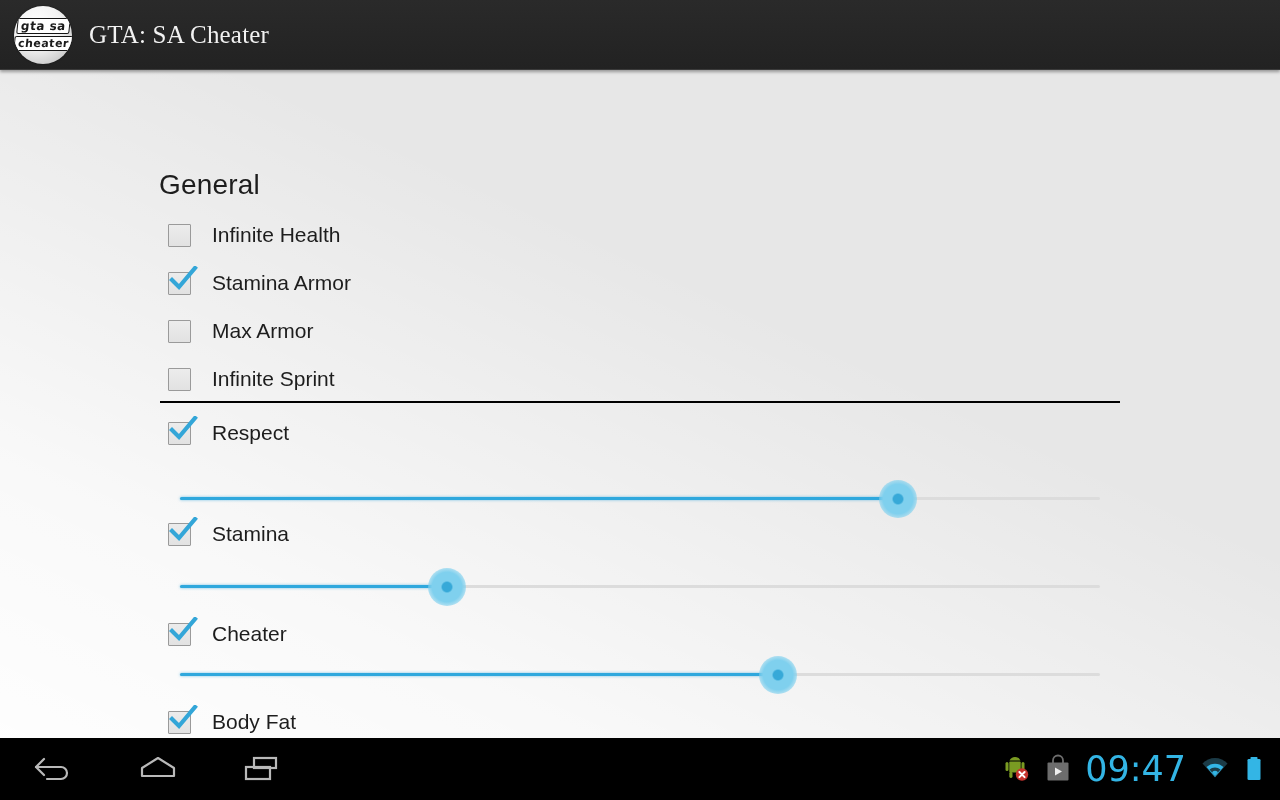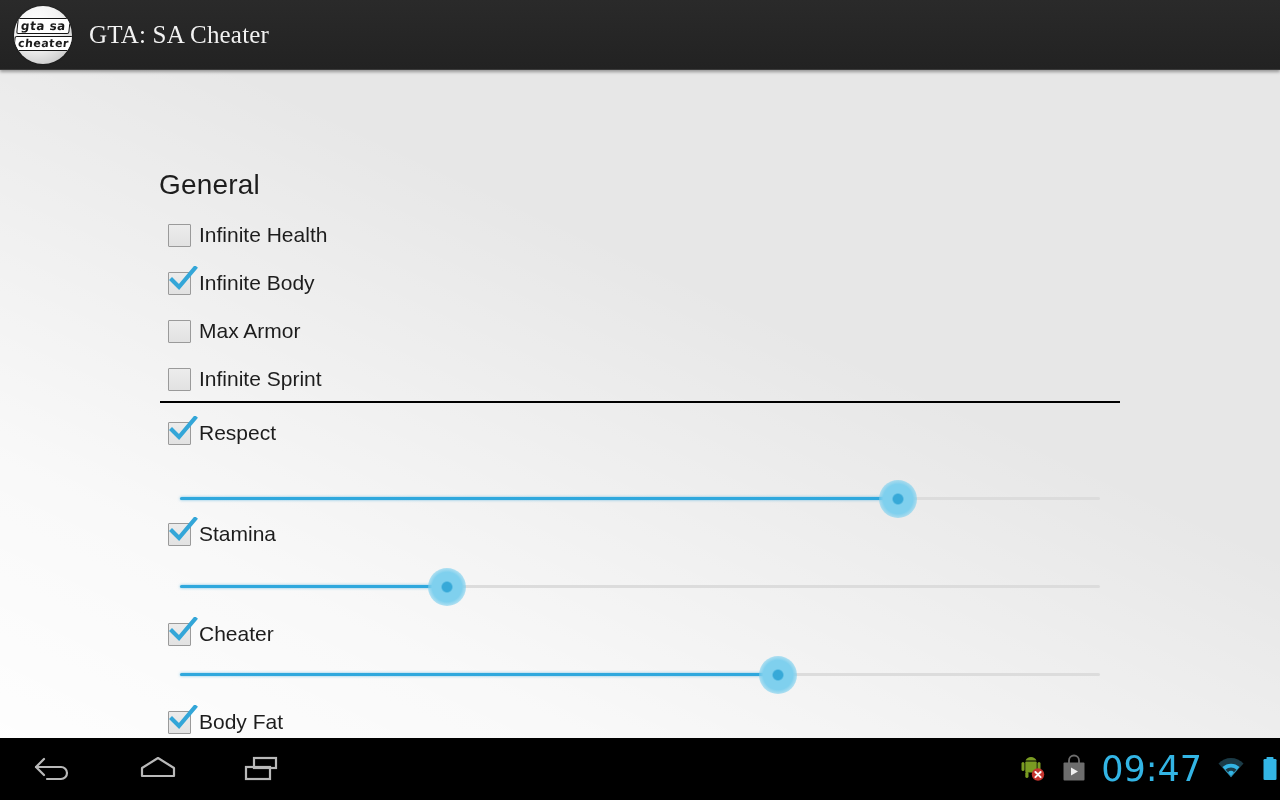--- a/index.html
+++ b/index.html
@@ -113,21 +113,21 @@
   }
   .cbox .tick {
     position: absolute;
     left: -1px;
     top: -7px;
     width: 30px;
     height: 28px;
     display: block;
   }
   .cb-label {
-    margin-left: 8px;
+    margin-left: 21px;
     font-size: 21px;
     color: #1d1d1d;
     white-space: nowrap;
   }
 
   
   .divider {
     position: absolute;
     left: 160px;
     top: 331px;
@@ -205,20 +205,21 @@
     width: 48px;
     height: 40px;
     display: flex;
     align-items: center;
     justify-content: center;
   }
   .nav-right {
     margin-left: auto;
     display: flex;
     align-items: center;
+    padding-right: 16px;
     gap: 13px;
   }
   .status-icon {
     display: flex;
     align-items: center;
     justify-content: center;
   }
   .clock {
     color: #33b5e5;
     font-size: 35px;
@@ -249,21 +250,21 @@
       <span class="cbox"></span>
       <span class="cb-label">Infinite Health</span>
     </div>
 
     <div class="cb-row" style="top:201px">
       <span class="cbox">
         <svg class="tick" viewBox="0 0 30 28">
           <path d="M4 14 L11 21 L27 2" fill="none" stroke="#33a6d8" stroke-width="4.2" stroke-linecap="square"></path>
         </svg>
       </span>
-      <span class="cb-label">Infinite Body</span>
+      <span class="cb-label">Stamina Armor</span>
     </div>
 
     <div class="cb-row" style="top:249px">
       <span class="cbox"></span>
       <span class="cb-label">Max Armor</span>
     </div>
 
     <div class="cb-row" style="top:297px">
       <span class="cbox"></span>
       <span class="cb-label">Infinite Sprint</span>

